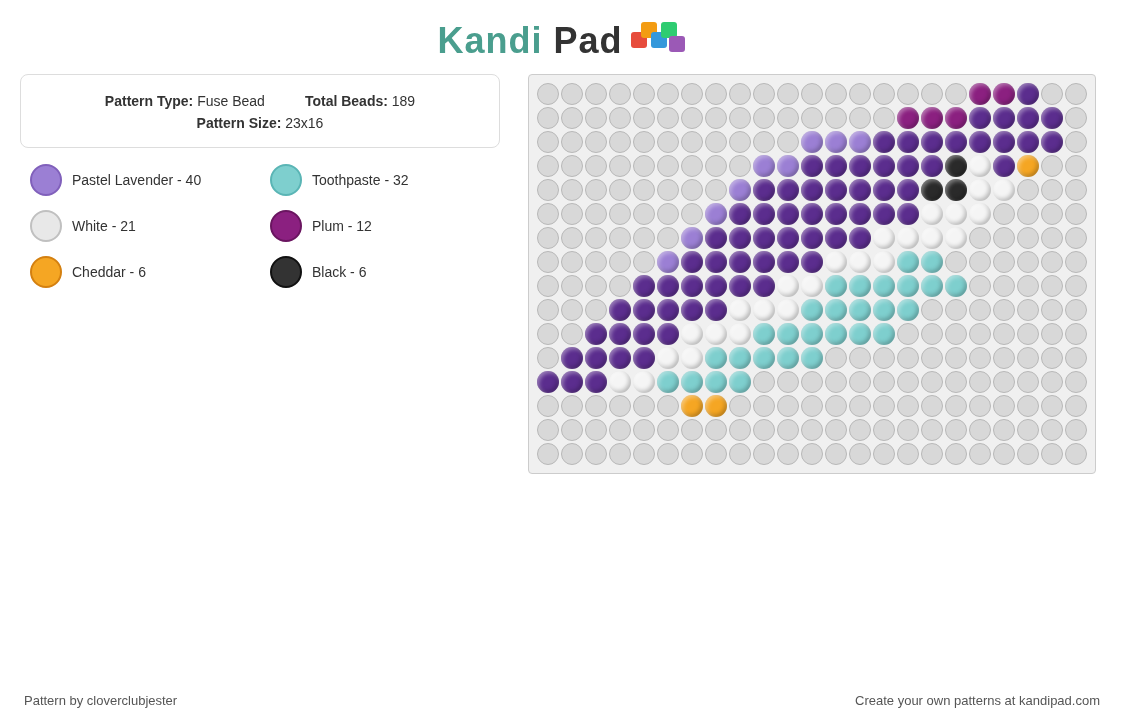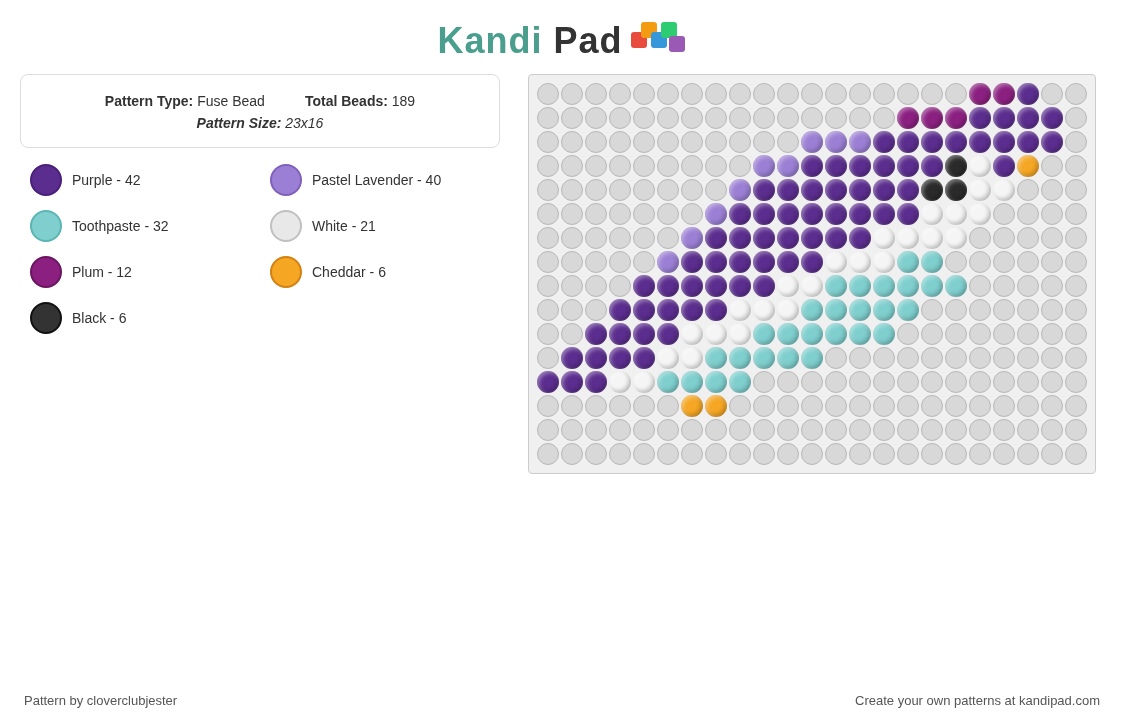--- a/index.html
+++ b/index.html
@@ -63,21 +63,20 @@
     }
 
     .pattern-meta span b {
       font-weight: bold;
     }
 
     .pattern-size {
       text-align: center;
       font-size: 14px;
       color: #333;
-      font-style: italic;
     }
 
     .pattern-size b {
       font-weight: bold;
     }
 
     .colors-grid {
       display: grid;
       grid-template-columns: 1fr 1fr;
       gap: 14px 20px;
@@ -167,24 +166,20 @@
           <span>189</span>
         </span>
       </div>
       <div class="pattern-size">
         <b>Pattern Size:</b>
         <span>23x16</span>
       </div>
     </div>
 
     <div class="colors-grid" id="colors-grid">
-    <div class="color-item">
-          <div class="color-swatch" style="background: rgb(91, 45, 142); border: 2px solid rgb(74, 31, 122);"></div>
-          <span class="color-label">Purple - 42</span>
-        </div>
         <div class="color-item">
           <div class="color-swatch" style="background: rgb(155, 127, 212); border: 2px solid rgb(128, 96, 187);"></div>
           <span class="color-label">Pastel Lavender - 40</span>
         </div>
         <div class="color-item">
           <div class="color-swatch" style="background: rgb(126, 207, 206); border: 2px solid rgb(90, 181, 181);"></div>
           <span class="color-label">Toothpaste - 32</span>
         </div>
         <div class="color-item">
           <div class="color-swatch" style="background: rgb(232, 232, 232); border: 2px solid rgb(192, 192, 192);"></div>

